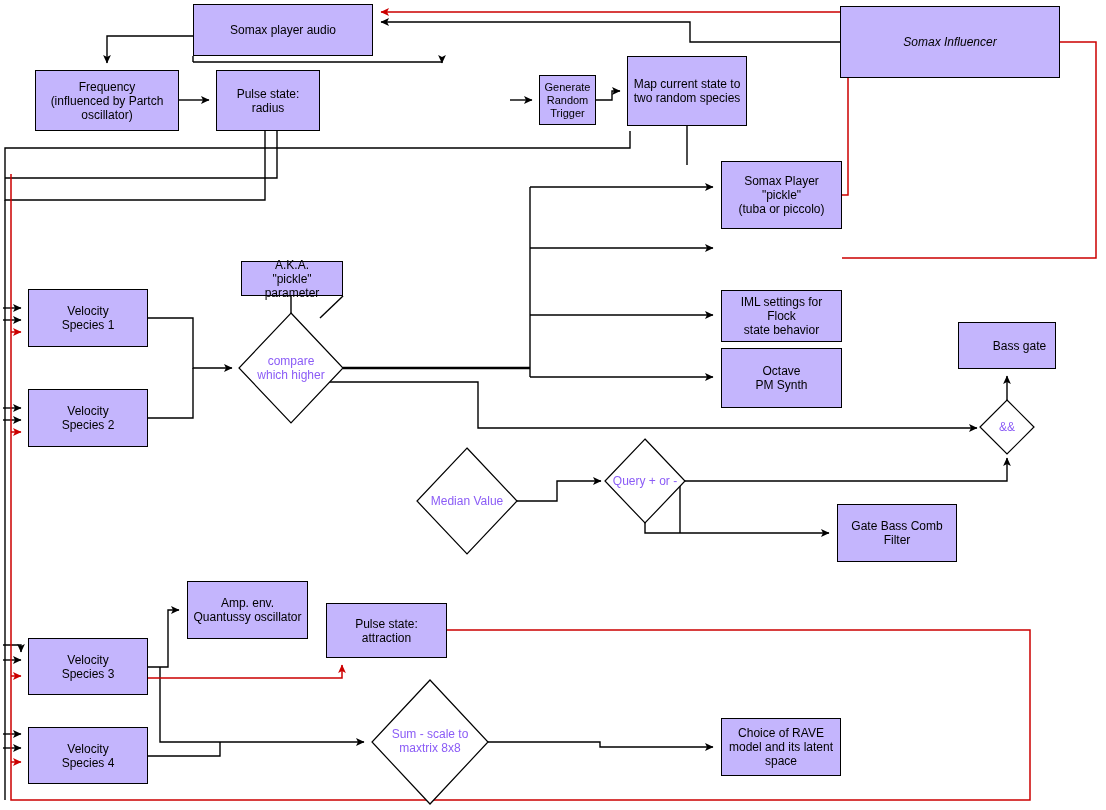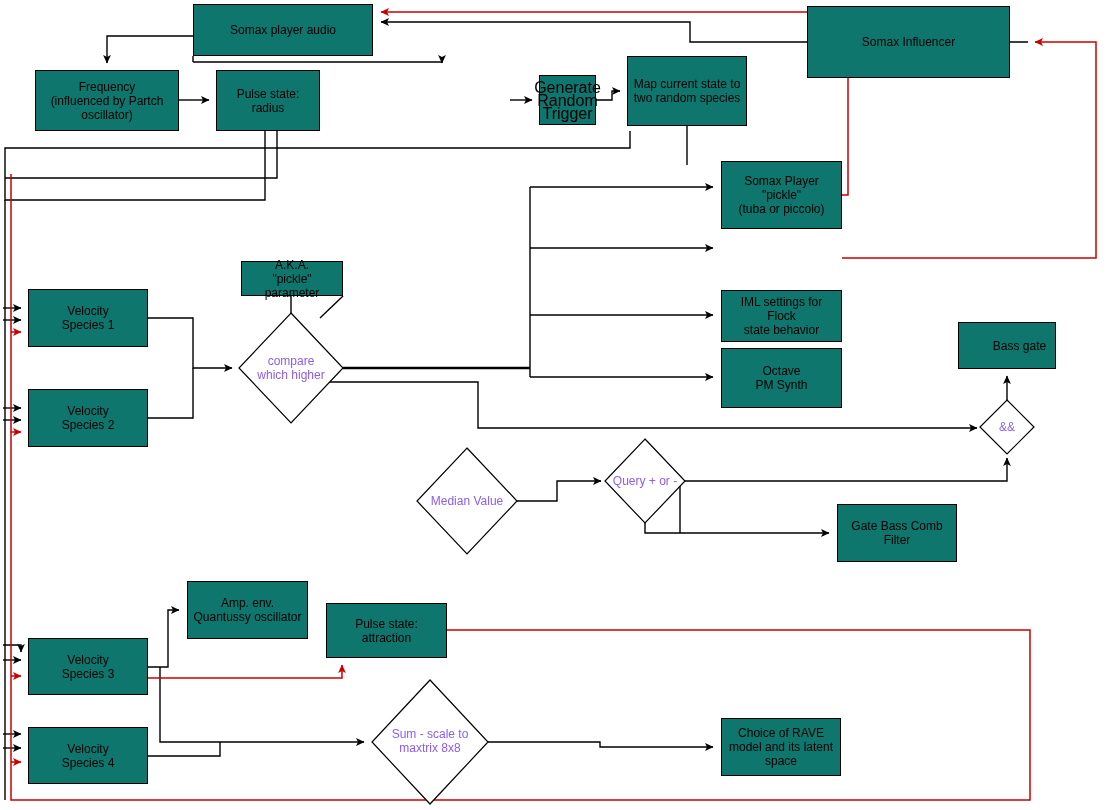--- a/index.html
+++ b/index.html
@@ -21,21 +21,21 @@
     position: absolute;
     top: 0;
     left: 0;
     width: 1106px;
     height: 810px;
   }
   .node-box {
     position: absolute;
     box-sizing: border-box;
     border: 1px solid #000000;
-    background: #0f766e;
+    background: #c4b5fd;
     display: flex;
     align-items: center;
     justify-content: center;
     text-align: center;
     color: #000000;
     font-size: 12px;
     line-height: 14px;
     padding: 1px 3px;
     white-space: pre-line;
   }
@@ -159,30 +159,30 @@
       <polygon points="291,313 343,368 291,423 239,368"></polygon>
       <polygon points="467,448 517,501 467,554 417,501"></polygon>
       <polygon points="645,439 685,481 645,523 605,481"></polygon>
       <polygon points="1007,400 1034,427 1007,454 980,427"></polygon>
       <polygon points="430,680 488,742 430,804 372,742"></polygon>
     </g>
   </svg>
 
   <div class="node-box" style="left:193px;top:4px;width:180px;height:52px;">Somax player audio</div>
 
-  <div class="node-box" style="left:807px;top:6px;width:203px;height:72px;">Somax Influencer</div>
+  <div class="node-box" style="left:840px;top:6px;width:220px;height:72px;font-style:italic;">Somax Influencer</div>
 
   <div class="node-box" style="left:35px;top:70px;width:144px;height:61px;">Frequency
 (influenced by Partch
 oscillator)</div>
 
   <div class="node-box" style="left:216px;top:70px;width:104px;height:61px;text-align:center;">Pulse state: radius</div>
 
 
-  <div class="node-box" style="left:539px;top:75px;width:57px;height:50px;font-size:16px;line-height:13px;">Generate
+  <div class="node-box" style="left:539px;top:75px;width:57px;height:50px;font-size:11px;line-height:13px;">Generate
 Random
 Trigger</div>
 
   <div class="node-box" style="left:627px;top:56px;width:120px;height:70px;">Map current state to
 two random species</div>
 
   <div class="node-box" style="left:721px;top:161px;width:121px;height:68px;">Somax Player
 "pickle"
 (tuba or piccolo)</div>
 

